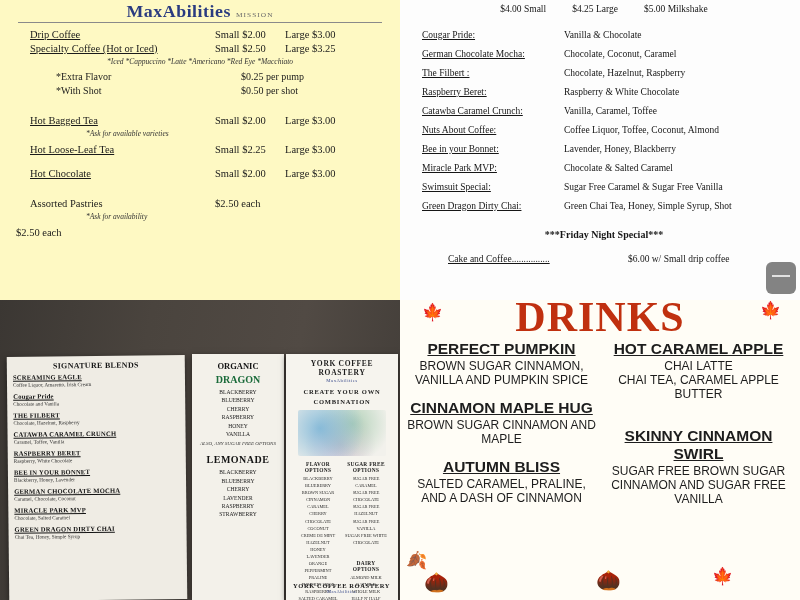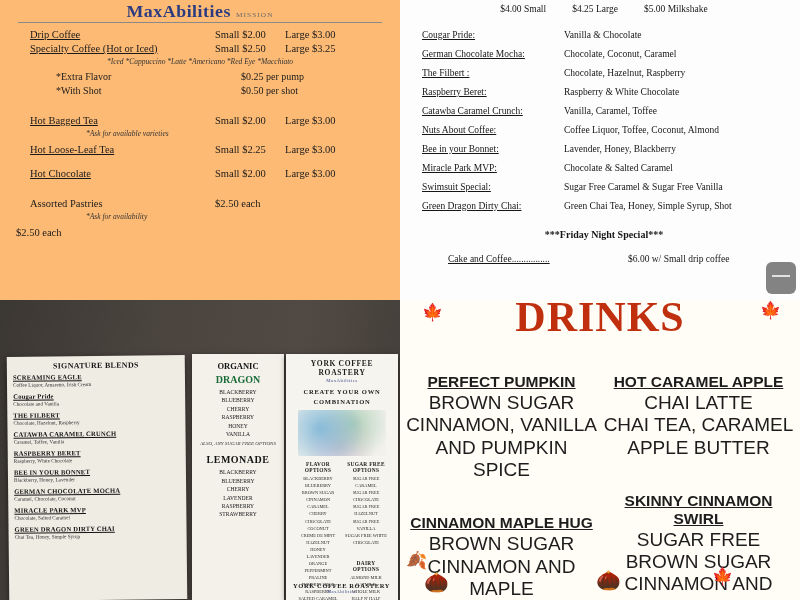--- a/index.html
+++ b/index.html
@@ -16,21 +16,21 @@
   .page {
     position: relative;
     width: 800px;
     height: 600px;
   }
   
   .quad {
     position: absolute;
     overflow: hidden;
   }
-  #quad-tl { left: 0;   top: 0;   width: 400px; height: 300px; background: #fdba74; }
+  #quad-tl { left: 0;   top: 0;   width: 400px; height: 300px; background: #fef9c3; }
   #quad-tr { left: 400px; top: 0; width: 400px; height: 300px; background: #fdfdfd; }
   #quad-bl { left: 0;   top: 300px; width: 460px; height: 300px; background: #2f2d2b; }
   #quad-br { left: 400px; top: 300px; width: 400px; height: 300px; background: #fffdf7; }
 
   
   .tl-header {
     text-align: center;
     padding-top: 2px;
     height: 18px;
     overflow: hidden;
@@ -316,24 +316,23 @@
     text-align: center;
     margin-bottom: 12px;
     font-family: "Liberation Sans", sans-serif;
     color: #1d1d1d;
   }
   .drink .dname {
     font-size: 15.5px;
     font-weight: bold;
     text-decoration: underline;
     line-height: 1.15;
-    margin-top: 33px;
   }
   .drink .ddesc {
-    font-size: 19px;
+    font-size: 12px;
     line-height: 1.18;
     margin-top: 1px;
   }
   .leaf {
     position: absolute;
     font-size: 17px;
     line-height: 1;
     pointer-events: none;
   }
   .acorn { position: absolute; font-size: 20px; line-height: 1; }

